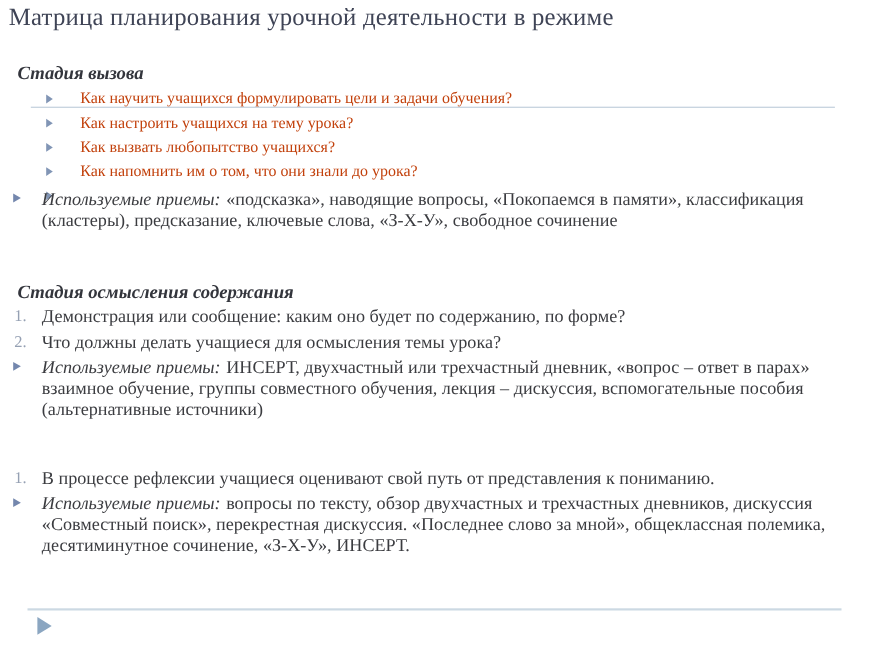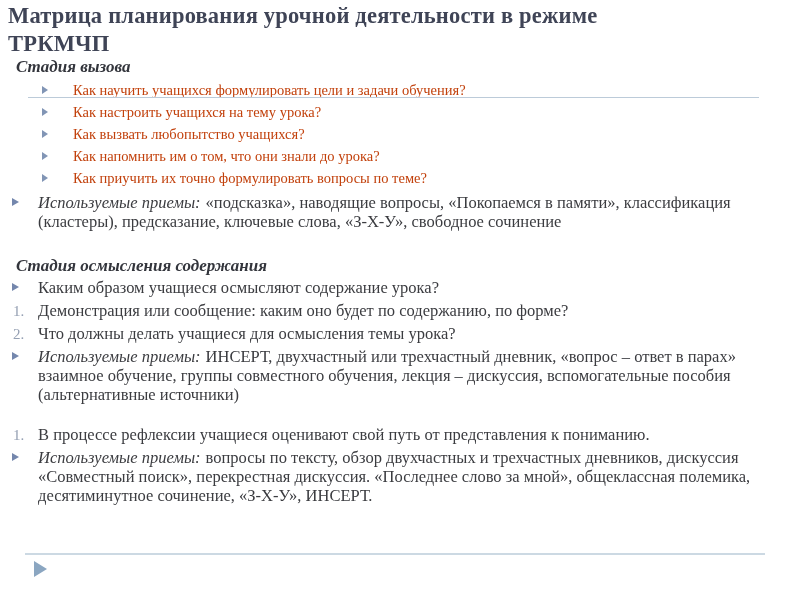--- a/index.html
+++ b/index.html
@@ -11,21 +11,21 @@
     background: #ffffff;
     font-family: "Liberation Serif", "DejaVu Serif", serif;
     overflow: hidden;
   }
   .slide-title {
     position: absolute;
     left: 8px;
     top: 2px;
     width: 710px;
     font-size: 22.5px;
-    font-weight: bold;
+    font-weight: normal;
     line-height: 28px;
     color: #3f4456;
     letter-spacing: 0.2px;
   }
   .section { position: absolute; left: 0; width: 800px; }
   .sec-vyzov   { top: 56px; }
   .sec-osmysl  { top: 255px; }
   .sec-reflex  { top: 423px; }
   .section-heading {
     margin-left: 16px;
@@ -98,21 +98,20 @@
     border-color: transparent transparent transparent #8ba6c1;
   }
 </style>
 </head>
 <body>
 
 <div class="slide">
 
   <div class="slide-title">
     <span>Матрица планирования урочной деятельности в режиме</span><br>
-    <span>ТРКМЧП</span>
   </div>
 
   <div class="section sec-vyzov">
     <div class="section-heading">Стадия вызова</div>
     <ul class="sub-list">
       <li>
         <span class="tri tri-sub"></span>
         <span>Как научить учащихся формулировать цели и задачи обучения?</span>
       </li>
       <li>
@@ -122,36 +121,31 @@
       <li>
         <span class="tri tri-sub"></span>
         <span>Как вызвать любопытство учащихся?</span>
       </li>
       <li>
         <span class="tri tri-sub"></span>
         <span>Как напомнить им о том, что они знали до урока?</span>
       </li>
       <li>
         <span class="tri tri-sub"></span>
-        <span>Как приучить их точно формулировать вопросы по теме?</span>
       </li>
     </ul>
     <div class="outer-item" style="margin-top:3px;">
       <span class="tri tri-outer"></span>
       <span class="tech-lead">Используемые приемы:</span><span>«подсказка», наводящие вопросы, «Покопаемся в памяти», классификация (кластеры), предсказание, ключевые слова, «З-Х-У», свободное сочинение</span>
     </div>
   </div>
 
   <div class="section sec-osmysl">
     <div class="section-heading">Стадия осмысления содержания</div>
     <div class="outer-list">
-      <div class="outer-item">
-        <span class="tri tri-outer"></span>
-        <span>Каким образом учащиеся осмысляют содержание урока?</span>
-      </div>
       <div class="outer-item">
         <span class="num-marker">1.</span>
         <span>Демонстрация или сообщение: каким оно будет по содержанию, по форме?</span>
       </div>
       <div class="outer-item">
         <span class="num-marker">2.</span>
         <span>Что должны делать учащиеся для осмысления темы урока?</span>
       </div>
       <div class="outer-item">
         <span class="tri tri-outer"></span>

